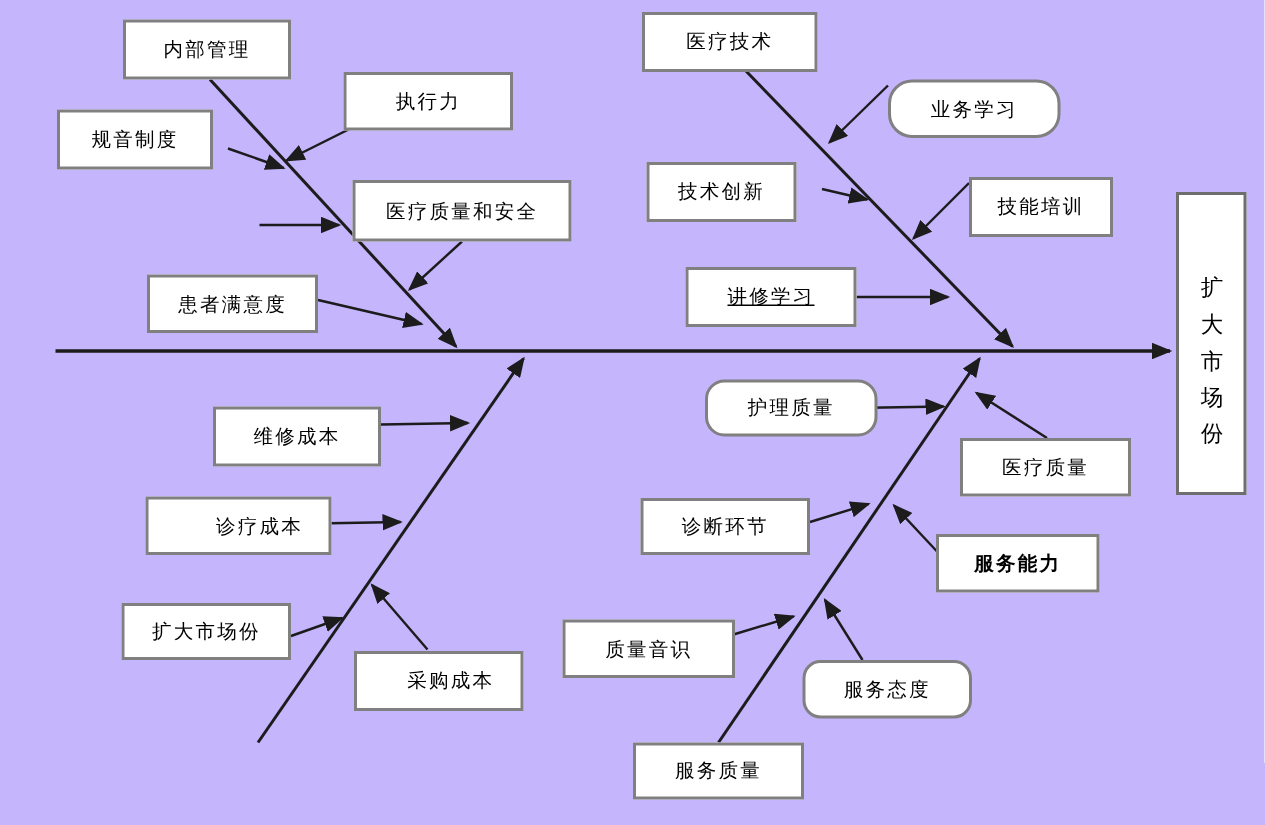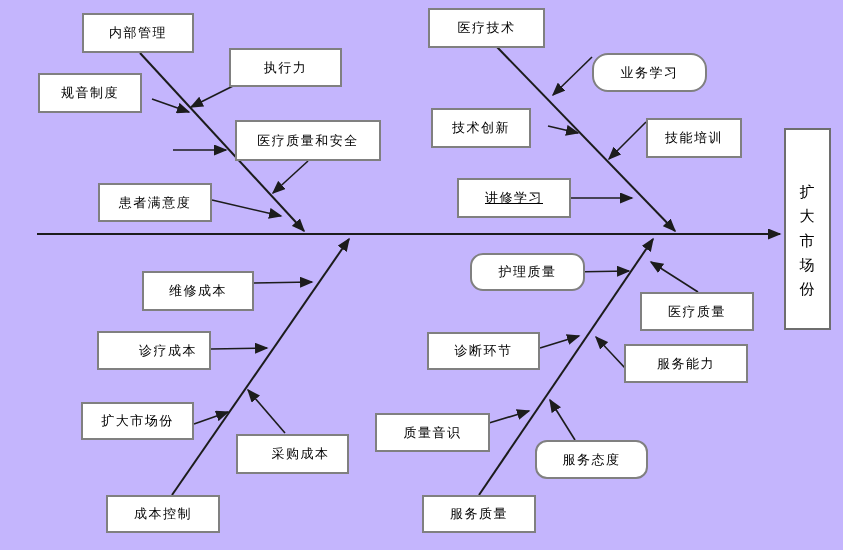--- a/index.html
+++ b/index.html
@@ -74,29 +74,28 @@
   <div class="node" style="left:235px;top:120px;width:146px;height:41px;">医疗质量和安全</div>
   <div class="node" style="left:98px;top:183px;width:114px;height:39px;">患者满意度</div>
 
   <div class="node" style="left:428px;top:8px;width:117px;height:40px;">医疗技术</div>
   <div class="node" style="left:592px;top:53px;width:115px;height:39px;border-radius:16px;">业务学习</div>
   <div class="node" style="left:431px;top:108px;width:100px;height:40px;">技术创新</div>
   <div class="node" style="left:646px;top:118px;width:96px;height:40px;">技能培训</div>
   <div class="node" style="left:457px;top:178px;width:114px;height:40px;text-decoration:underline;">讲修学习</div>
 
   <div class="node" style="left:142px;top:271px;width:112px;height:40px;">维修成本</div>
-  <div class="node" style="left:97px;top:331px;width:114px;height:39px;padding-left:28px;">诊疗成本</div>
+  <div class="node" style="left:97px;top:331px;width:124px;height:39px;padding-left:28px;">诊疗成本</div>
   <div class="node" style="left:81px;top:402px;width:113px;height:38px;">扩大市场份</div>
   <div class="node" style="left:236px;top:434px;width:113px;height:40px;padding-left:16px;">采购成本</div>
-  <div class="node" style="left:106px;top:495px;width:114px;height:38px;">成本控制</div>
 
   <div class="node" style="left:470px;top:253px;width:115px;height:38px;border-radius:13px;">护理质量</div>
   <div class="node" style="left:640px;top:292px;width:114px;height:39px;">医疗质量</div>
   <div class="node" style="left:427px;top:332px;width:113px;height:38px;">诊断环节</div>
-  <div class="node" style="left:624px;top:344px;width:124px;height:39px;">服务能力</div>
+  <div class="node" style="left:624px;top:356px;width:109px;height:39px;font-weight:bold;">服务能力</div>
   <div class="node" style="left:375px;top:413px;width:115px;height:39px;">质量音识</div>
   <div class="node" style="left:535px;top:440px;width:113px;height:39px;border-radius:12px;">服务态度</div>
   <div class="node" style="left:422px;top:495px;width:114px;height:38px;">服务质量</div>
 
   <div class="effect" style="left:784px;top:128px;width:47px;height:202px;">
     <span>扩大市场份</span>
   </div>
 
 </div>
 

